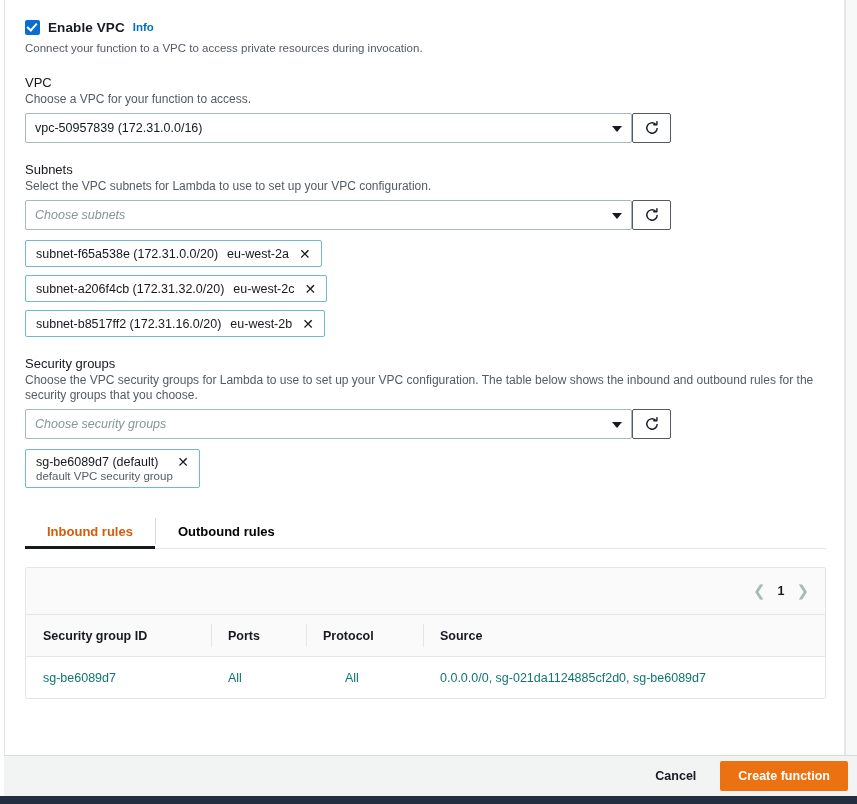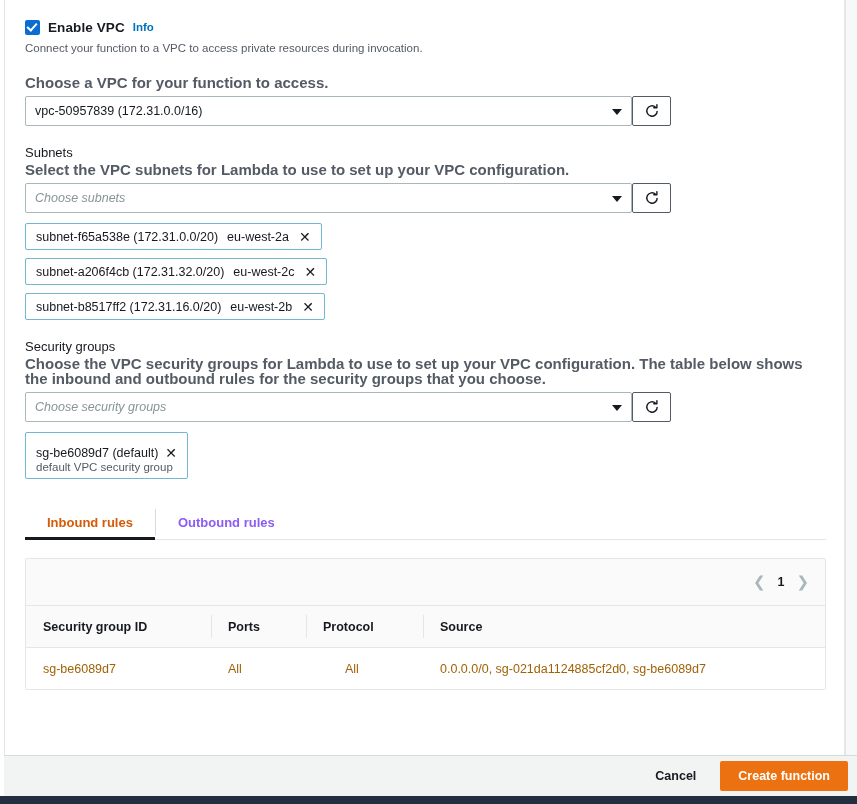--- a/index.html
+++ b/index.html
@@ -59,23 +59,22 @@
   .helper {
     font-size: 11.5px; color: #545b64; margin-top: 5px; line-height: 15px;
   }
 
   
   .section { margin-top: 19px; }
   .field-label {
     font-size: 13px; color: #16191f; margin-bottom: 2px;
   }
   .field-desc {
-    font-size: 15px; color: #545b64; line-height: 15px; margin-bottom: 6px;
+    font-size: 12px; color: #545b64; line-height: 15px; margin-bottom: 6px;
     max-width: 800px;
-    font-weight: bold;
   }
   .input-row { display: flex; align-items: center; gap: 0; }
   .select {
     position: relative;
     width: 607px; height: 30px;
     border: 1px solid #aab7b8; border-radius: 2px;
     background: #ffffff;
     display: flex; align-items: center;
     padding: 0 26px 0 9px;
     font-size: 12.5px; color: #16191f;
@@ -108,31 +107,31 @@
     min-height: 27px;
   }
   .tag-main { font-size: 12.5px; color: #16191f; white-space: nowrap; }
   .tag-az { font-size: 12.5px; color: #16191f; }
   .tag-x {
     font-size: 14px; line-height: 10px; color: #16191f; cursor: pointer;
     font-weight: 400; padding: 0 1px;
   }
   .tag-col { display: flex; flex-direction: column; gap: 1px; }
   .tag-sub { font-size: 11.5px; color: #545b64; }
-  .tag-line1 { display: flex; align-items: center; gap: 6px; margin-top: 8px; }
+  .tag-line1 { display: flex; align-items: center; gap: 18px; }
 
   
   .tabs-wrap { margin-top: 26px; position: relative; }
   .tabs { display: flex; align-items: stretch; height: 34px; }
   .tab {
     display: flex; align-items: center; justify-content: center;
     padding: 0 22px; font-size: 13px; font-weight: bold; cursor: pointer;
     position: relative;
   }
-  .tab.inactive { color: #8b5cf6; }
+  .tab.inactive { color: #000000; }
   .tab.active { color: #d45b07; }
   .tab-divider { width: 1px; background: #d5dbdb; margin: 4px 0; }
   .tabs-underline {
     height: 1px; background: #e4e6e7; width: 801px; position: relative;
   }
   .tabs-underline .active-bar {
     position: absolute; left: 0; top: -2px;
     width: 130px; height: 3px; background: #16191f;
   }
 
@@ -160,21 +159,21 @@
   .th {
     font-size: 12.5px; font-weight: bold; color: #16191f;
     padding-left: 17px; position: relative; height: 100%;
     display: flex; align-items: center;
   }
   .th + .th::before {
     content: ""; position: absolute; left: 0; top: 9px; bottom: 9px;
     width: 1px; background: #e4e6e7;
   }
   .trow { display: flex; height: 41px; align-items: center; background: #ffffff; }
-  .td { font-size: 12.5px; color: #a16207; padding-left: 17px; }
+  .td { font-size: 12.5px; color: #0f766e; padding-left: 17px; }
   .c-sgid { width: 185px; }
   .c-proto { width: 117px; }
   .c-ports { width: 95px; }
   .c-source { flex: 1; }
 
   
   .footer {
     position: absolute;
     left: 4px; top: 755px; width: 857px; height: 41px;
     background: #f2f3f3;
@@ -210,20 +209,21 @@
     <div class="panel-inner">
 
       <div class="cb-row">
         <div class="checkbox"></div>
         <span class="cb-label">Enable VPC</span>
         <span class="info-link">Info</span>
       </div>
       <div class="helper">Connect your function to a VPC to access private resources during invocation.</div>
 
       <div class="section">
+        <div class="field-label">VPC</div>
         <div class="field-desc">Choose a VPC for your function to access.</div>
         <div class="input-row">
           <div class="select">
             <span>vpc-50957839 (172.31.0.0/16)</span>
             <span class="caret"></span>
           </div>
           <div class="refresh-btn">
             <span>
               <svg width="16" height="16" viewBox="0 0 16 16" fill="none" stroke="#16191f" stroke-width="1.4">
                 <path d="M13.2 8a5.2 5.2 0 1 1-1.6-3.75"></path>

